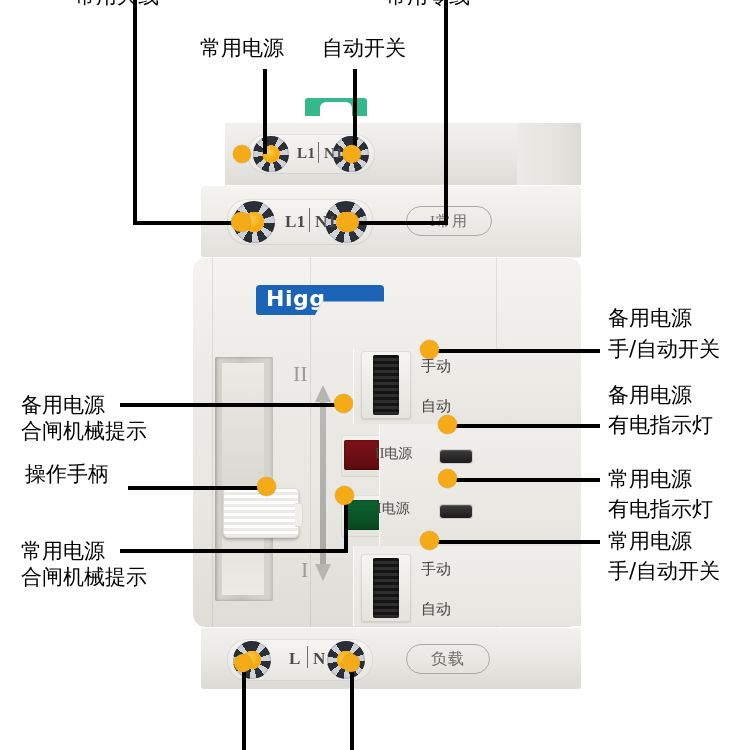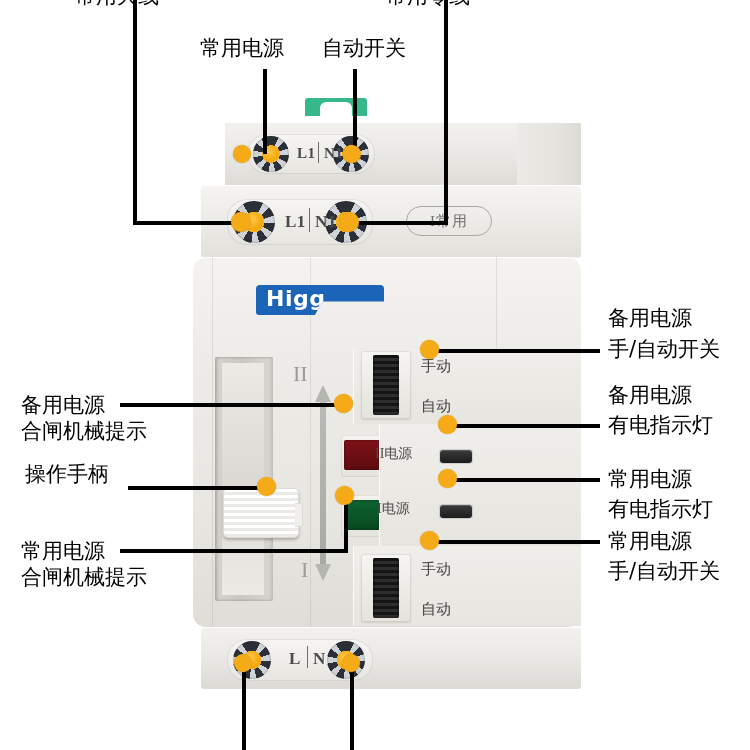--- a/index.html
+++ b/index.html
@@ -337,20 +337,21 @@
         <div class="core" style="width:16px;height:16px;"></div>
       </div>
       <div class="screw" style="left:126px; top:14px; width:38px; height:38px;">
         <div class="core" style="width:16px;height:16px;"></div>
       </div>
 
       <div class="term-txt" style="left:88px; top:22px; font-size:17px;">L</div>
       <div class="term-bar" style="left:106px; top:19px; height:22px;"></div>
       <div class="term-txt" style="left:112px; top:22px; font-size:17px;">N</div>
 
+      <div class="badge" style="left:205px; top:17px; width:84px; height:30px; font-size:16px;">负载</div>
     </div>
 
   </div>
 
   <div class="lead v" style="left:133px; top:0px; height:225px;"></div>
   <div class="lead h" style="left:133px; top:221px; width:117px;"></div>
 
   <div class="lead v" style="left:444px; top:0px; height:225px;"></div>
   <div class="lead h" style="left:349px; top:221px; width:99px;"></div>
 

